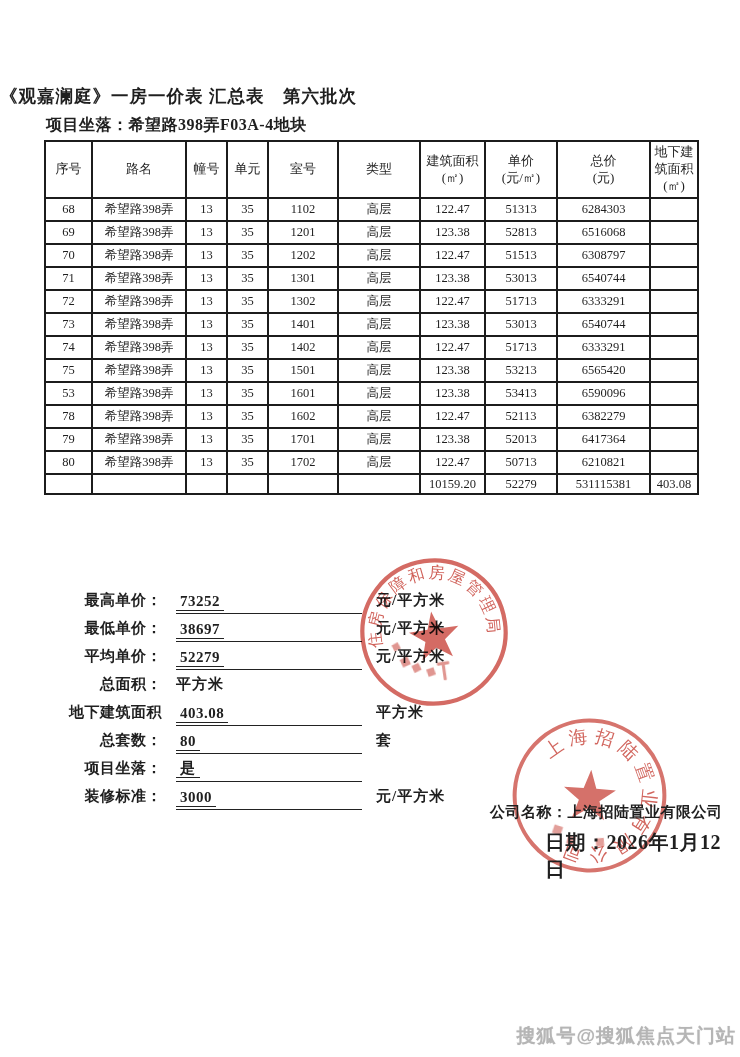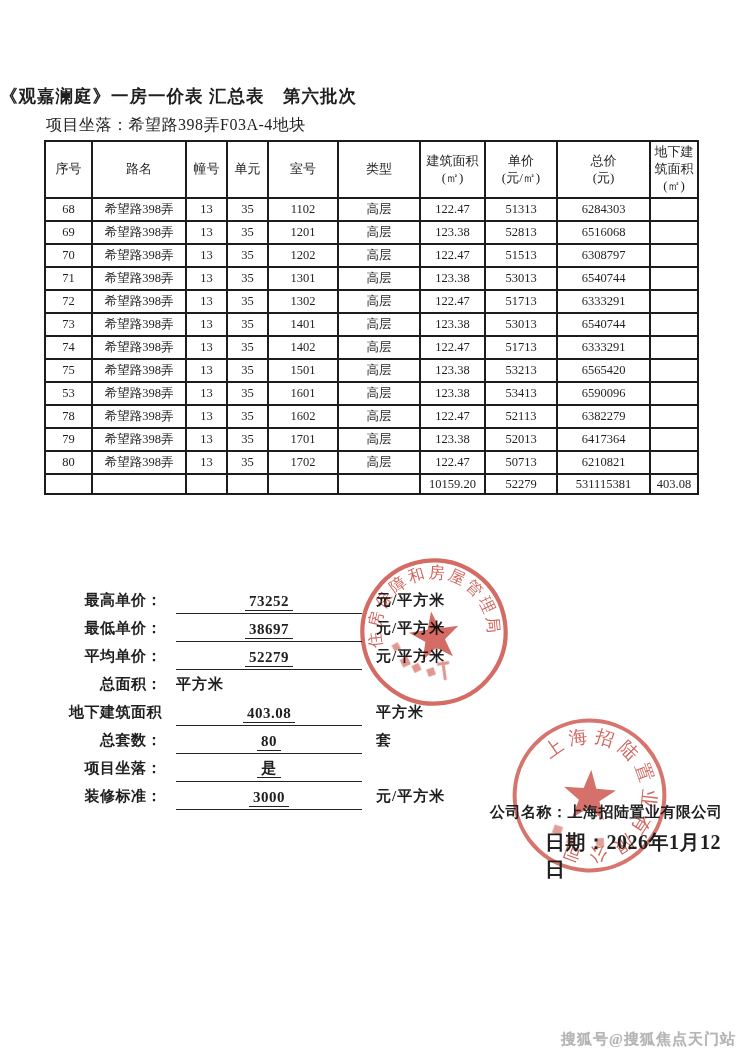--- a/index.html
+++ b/index.html
@@ -11,21 +11,21 @@
     color:#1f1f1f;
   }
   
   .doc-title {
     position:absolute; top:84px; left:0; width:100%;
     text-align:left; font-size:17.5px; font-weight:700;
     letter-spacing:1px; white-space:pre;
   }
   .doc-location {
     position:absolute; top:115px; left:46px;
-    font-size:16px; font-weight:400; letter-spacing:.5px;
+    font-size:16px; font-weight:700; letter-spacing:.5px;
   }
   
   table.price-table {
     position:absolute; top:140px; left:44px;
     width:653px; border-collapse:collapse; table-layout:fixed;
   }
   .price-table th, .price-table td {
     border:2px solid #1c1c1c; text-align:center; vertical-align:middle;
     font-weight:400; overflow:hidden;
   }
@@ -38,21 +38,21 @@
   
   .summary {
     position:absolute; top:586px; left:62px; width:420px;
   }
   .sum-row { display:flex; align-items:flex-end; height:28px; }
   .sum-label {
     width:100px; text-align:right; font-size:15px; font-weight:600;
     padding-bottom:4px; letter-spacing:.5px;
   }
   .sum-line {
-    width:186px; margin-left:14px; text-align:center;
+    width:186px; margin-left:14px; text-align:left;
     border-bottom:1.6px solid #222; padding-bottom:3px;margin-top:32px;
   }
   .sum-value {
     font-size:15px; font-weight:600; border-bottom:1.4px solid #222;
     padding:0 4px 1px 4px; letter-spacing:.5px;
   }
   .sum-unit {
     margin-left:14px; font-size:15px; font-weight:600;
     padding-bottom:4px; letter-spacing:1px; min-width:80px;
   }
@@ -66,22 +66,22 @@
     font-size:20px; font-weight:600; letter-spacing:.5px;
   }
   
   .stamp { position:absolute; mix-blend-mode:multiply; opacity:.88; }
   .stamp-bureau { left:357px; top:555px; width:154px; height:154px; transform:rotate(-8deg); }
   .stamp-company { left:509px; top:715px; width:161px; height:161px; transform:rotate(4deg); }
   .stamp svg { width:100%; height:100%; }
   
   .watermark {
     position:absolute; right:4px; bottom:8px;
-    font-size:15px; font-weight:700; letter-spacing:1px;
-    color:#b5b5b5; font-family:Liberation Serif, serif;
+    font-size:19px; font-weight:700; letter-spacing:1px;
+    color:#b5b5b5; font-family:Liberation Sans, sans-serif;
     text-shadow:0 0 1px #d8d8d8;
   }
 </style>
 </head>
 <body>
 
 <div class="page" data-name="scanned-document-page">
 
   <div class="doc-title" data-name="document-title">《观嘉澜庭》一房一价表 汇总表　第六批次</div>
 

